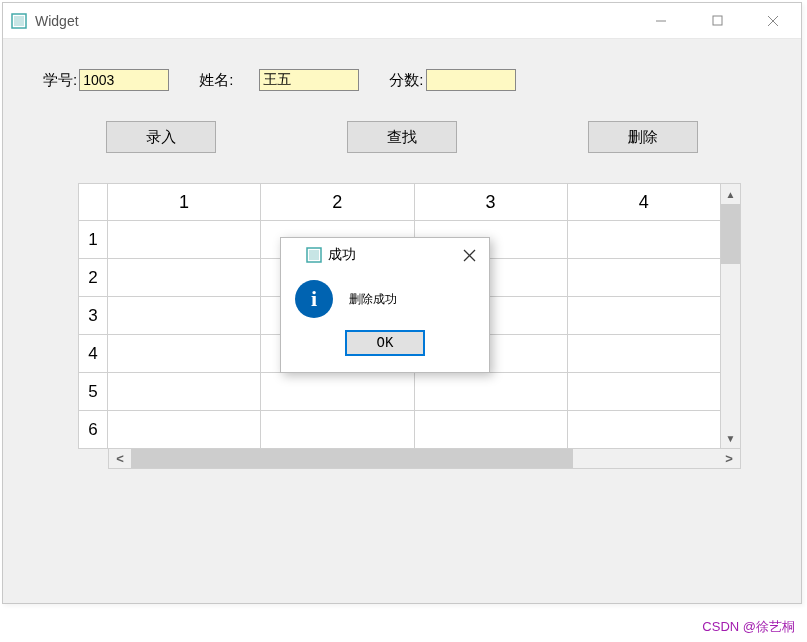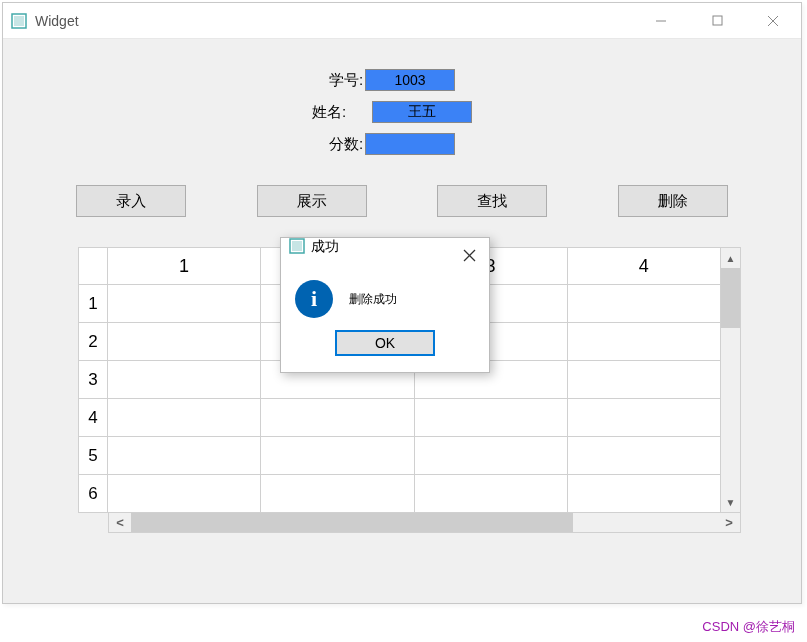--- a/index.html
+++ b/index.html
@@ -47,41 +47,39 @@
       justify-content: center;
       color: #888;
       font-size: 14px;
     }
     .win-btn svg { stroke: #888; }
     .form-row {
       display: flex;
       align-items: center;
       padding: 30px 40px 10px 40px;
       gap: 10px;
-      flex-direction: column;
     }
     .field-group {
       display: flex;
       align-items: center;
       margin-right: 20px;
     }
     .label {
       font-size: 15px;
       color: #000;
       margin-right: 2px;
     }
     .text-input {
       height: 22px;
       width: 90px;
       border: 1px solid #888;
-      background: #3b82f6;
+      background: #fef9c3;
       font-size: 14px;
       padding: 0 3px;
       font-family: inherit;
-      text-align: center;
     }
     .text-input.wide { width: 100px; margin-left: 24px; }
     .btn-row {
       display: flex;
       justify-content: space-around;
       padding: 20px 50px;
       gap: 24px;
     }
     .action-btn {
       width: 110px;
@@ -196,21 +194,22 @@
       position: absolute;
       top: 237px; left: 280px;
       width: 210px;
       background: #fff;
       border: 1px solid #bbb;
       box-shadow: 3px 3px 10px rgba(0,0,0,0.25);
     }
     .dialog-title {
       height: 34px;
       display: flex;
-      padding-left: 8px;
+      align-items: center;
+      padding-left: 25px;
     }
     .dialog-title-text { font-size: 14px; flex: 1; margin-left: 6px; }
     .dialog-close {
       width: 40px; height: 100%;
       display: flex; align-items: center; justify-content: center;
       font-size: 18px;
     }
     .dialog-body {
       display: flex;
       align-items: center;
@@ -227,25 +226,25 @@
       font-weight: bold;
       font-family: Georgia, serif;
     }
     .dialog-msg { font-size: 12px; }
     .dialog-btns {
       display: flex;
       justify-content: center;
       padding: 0 0 16px 0;
     }
     .ok-btn {
-      width: 100px; height: 26px;
+      width: 80px; height: 26px;
       background: #e1e1e1;
       border: 2px solid #0078d7;
       font-size: 14px;
-      font-family: Liberation Sans, sans-serif;
+      font-family: Liberation Mono, monospace;
     }
     .watermark {
       position: absolute;
       bottom: 6px; right: 12px;
       font-size: 13px;
       color: #a21caf;
     }
   </style>
 </head>
 <body>
@@ -287,21 +286,20 @@
       <input class="text-input wide" value="王五" style="">
     </div>
     <div class="field-group">
       <span class="label">分数:</span>
       <input class="text-input" value="" style="">
     </div>
   </div>
 
   <div class="btn-row">
     <button class="action-btn">录入</button>
-    <button class="action-btn">展示</button>
     <button class="action-btn">查找</button>
     <button class="action-btn">删除</button>
   </div>
 
   <div class="table-area">
     <div class="table-wrap">
       <div class="row-headers">
         <div class="corner-cell"></div>
         <div class="row-header">1</div>
         <div class="row-header">2</div>

